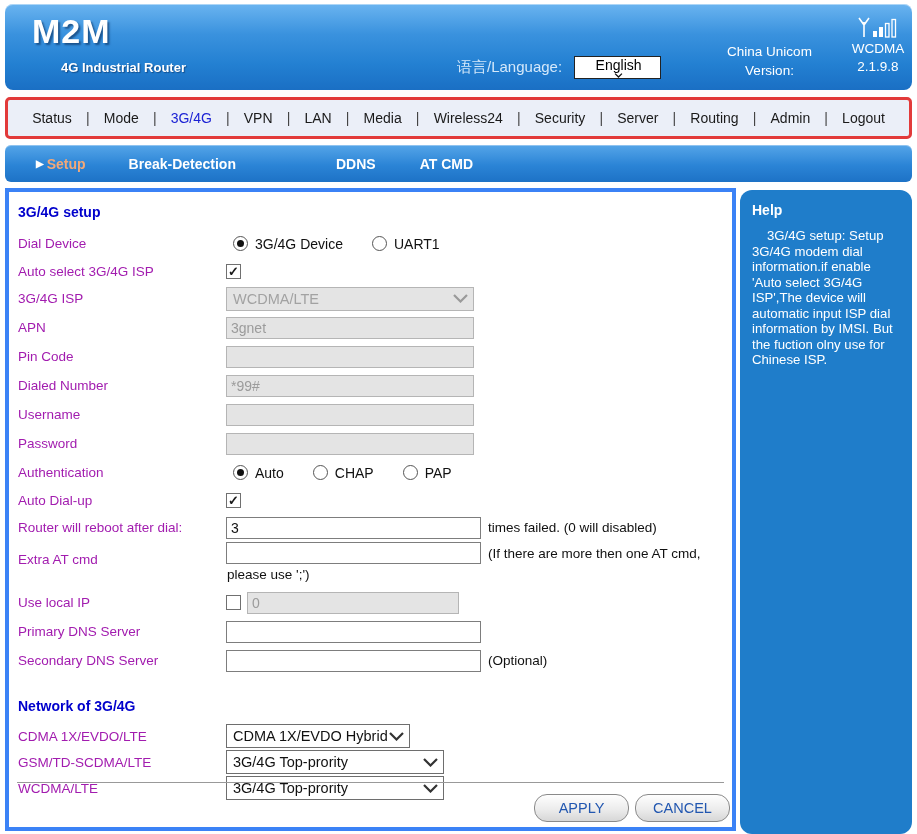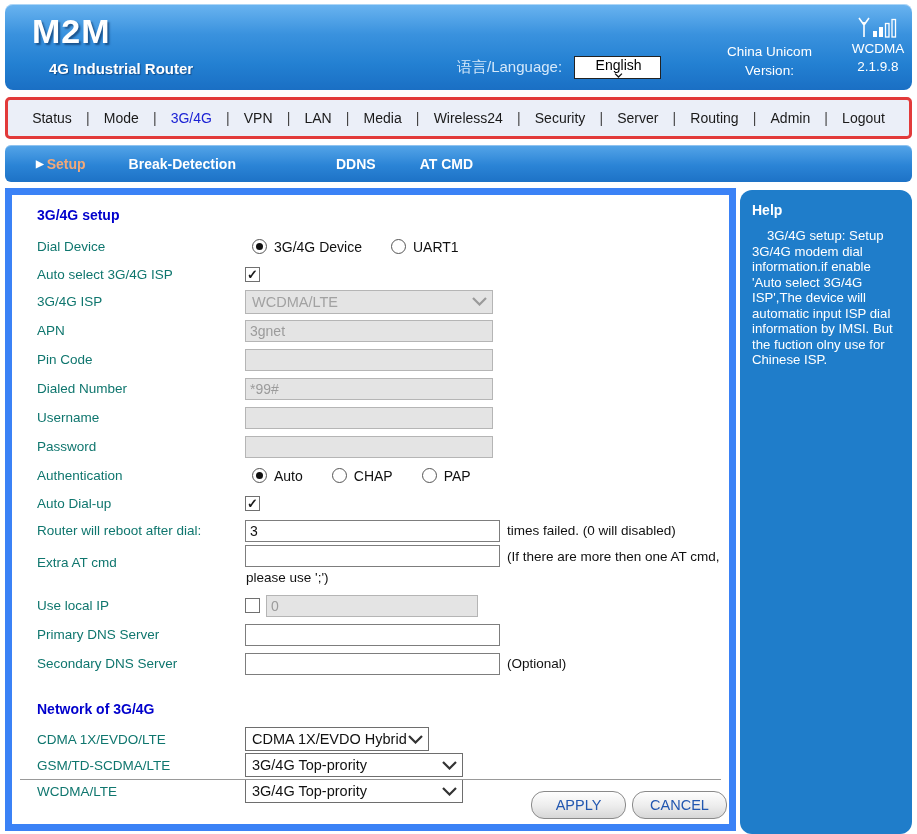--- a/index.html
+++ b/index.html
@@ -5,21 +5,21 @@
   html,body{margin:0;padding:0;background:#fff;}
   body{width:917px;height:834px;overflow:hidden;font-family:"Liberation Sans",sans-serif;position:relative;}
   *{box-sizing:border-box;}
 
   
   .header{position:absolute;left:5px;top:4px;width:907px;height:86px;border-radius:8px;
     background:linear-gradient(180deg,#6ab4f0 0%,#3a92de 35%,#2380d2 70%,#1a6fc4 100%);
     box-shadow:inset 0 1px 0 rgba(255,255,255,.45);}
   .logo-title{position:absolute;left:27px;top:8px;color:#fff;font-size:34px;font-weight:bold;
     text-shadow:2px 2px 2px rgba(10,50,100,.65);letter-spacing:1px;}
-  .logo-sub{position:absolute;left:44px;top:56px;color:#fff;font-size:15px;font-weight:bold;
+  .logo-sub{position:absolute;left:56px;top:56px;color:#fff;font-size:13px;font-weight:bold;
     text-shadow:1px 1px 1px rgba(10,50,100,.6);text-align:center;}
   .lang-wrap{position:absolute;left:452px;top:52px;display:flex;align-items:center;}
   .lang-label{color:#d4e8fa;font-size:15px;margin-right:12px;}
   .lang-select{width:87px;height:23px;background:#fff;border:1px solid #222;display:flex;
     align-items:center;justify-content:space-between;padding:0 4px 0 6px;font-size:14px;color:#000;cursor:default;flex-direction:column;}
   .carrier-wrap{position:absolute;left:702px;top:38px;width:125px;text-align:center;color:#fff;font-size:13.5px;line-height:19px;}
   .signal-wrap{position:absolute;left:838px;top:12px;width:70px;text-align:center;color:#fff;font-size:13.5px;line-height:18px;}
   .signal-icon{display:block;margin:0 auto 2px auto;}
 
   
@@ -38,31 +38,31 @@
   .subnav-item .arrow{display:none;font-size:10px;margin-right:3px;color:#fff;}
   .subnav-item.active{color:#f2a878;}
   .subnav-item.active .arrow{display:inline;}
   .sn-setup{margin-left:31px;}
   .sn-break{margin-left:43px;}
   .sn-ddns{margin-left:100px;}
   .sn-atcmd{margin-left:44px;}
 
   
   .content{position:absolute;left:5px;top:188px;width:731px;height:643px;background:#fff;
-    border:7px solid #3b82f6;padding:10px 0 0 25px;}
+    border:4px solid #3b82f6;padding:10px 0 0 9px;}
   .sidebar{position:absolute;left:740px;top:190px;width:172px;height:644px;background:#1f7dca;
     border-radius:12px;color:#fff;padding:12px 11px 0 12px;}
   .help-title{font-size:14px;font-weight:bold;margin-bottom:10px;}
   .help-text{font-size:13.2px;line-height:15.5px;text-indent:15px;}
 
   .section-title{color:#0000cc;font-weight:bold;font-size:14px;margin:2px 0 9px 0;}
   .section-title.second{margin-top:23px;}
   .row{display:flex;align-items:center;min-height:29px;}
   .row.short{min-height:26px;}
-  .flabel{width:208px;flex:0 0 208px;font-size:13.5px;color:#0f766e;}
+  .flabel{width:208px;flex:0 0 208px;font-size:13.5px;color:#a21caf;}
 
   .tinput{width:255px;height:22px;border:1px solid #7d7d7d;background:#fff;font-size:14px;
     padding:0 4px;font-family:"Liberation Sans",sans-serif;color:#111;}
   .tinput:disabled,.tinput.dis{background:#e4e4e4;border:1px solid #b5b5b5;color:#9b9b9b;}
   .tinput.dis-w248{width:248px;}
   .tinput.w212{width:212px;}
 
   .fselect{height:24px;border:1px solid #6e6e6e;background:#fff;display:flex;align-items:center;
     justify-content:space-between;padding:0 5px 0 6px;font-size:14.5px;color:#111;cursor:default;}
   .fselect.dis{background:#e4e4e4;border:1px solid #b5b5b5;color:#a2a2a2;}

